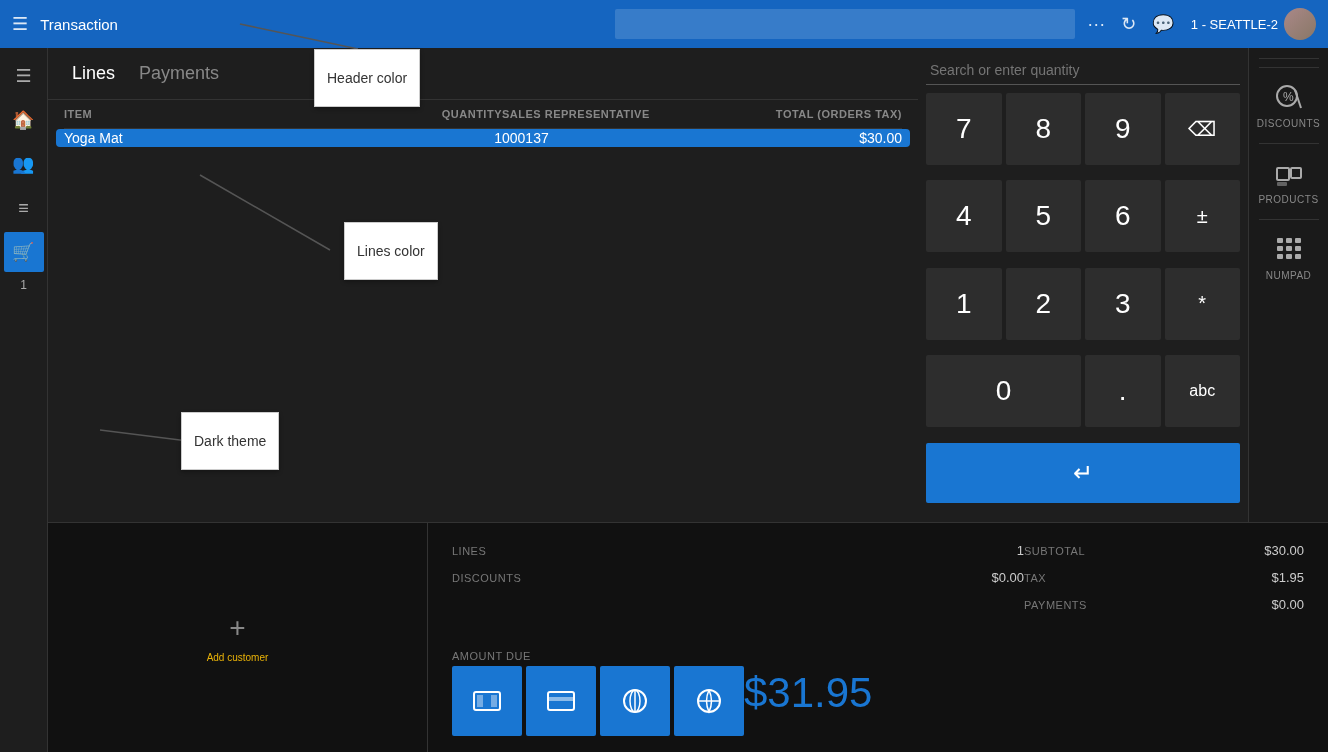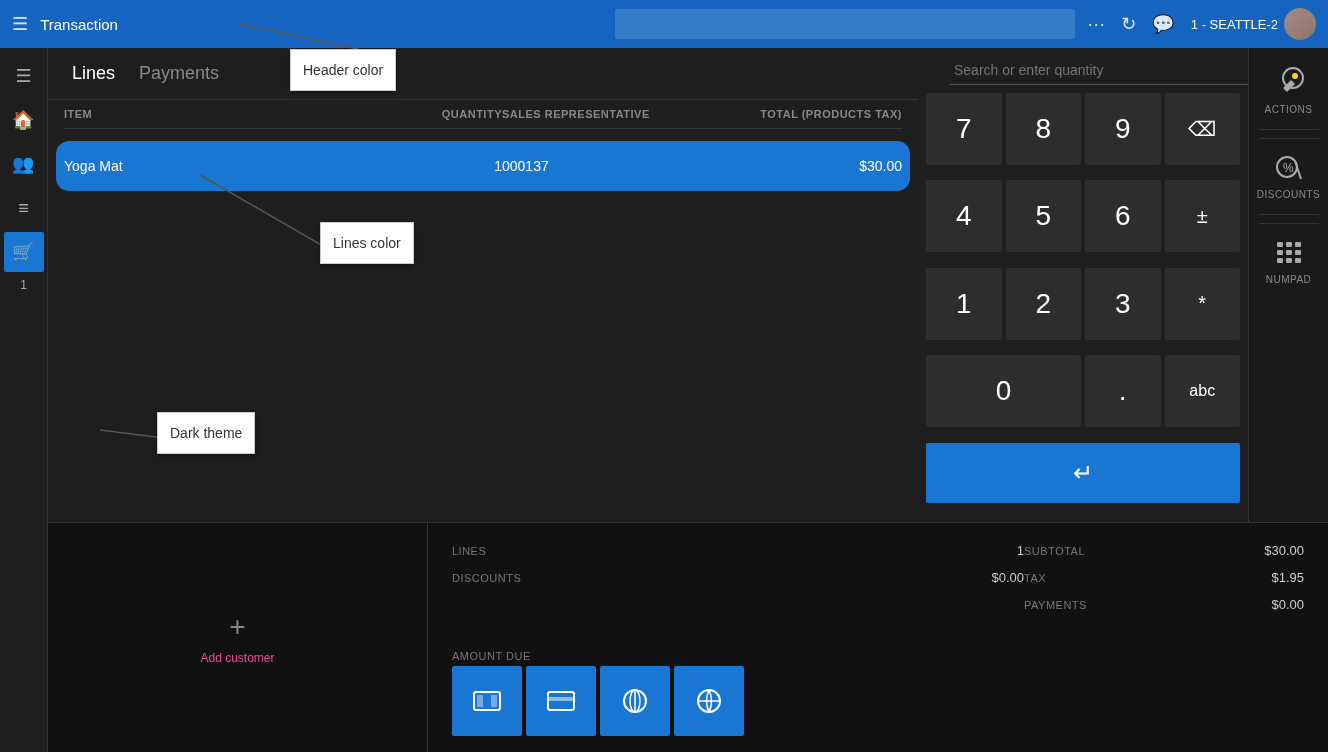--- a/index.html
+++ b/index.html
@@ -110,21 +110,21 @@
       border-bottom: 1px solid #333;
       text-align: right;
     }
     .table-row {
       display: grid;
       grid-template-columns: 1fr 120px 200px 200px;
       padding: 10px 0;
       font-size: 14px;
       cursor: pointer;
     }
-    .table-row.selected { background: #1976d2; border-radius: 13px; padding: 17px 8px; margin: 12px -8px; }
+    .table-row.selected { background: #1976d2; border-radius: 4px; padding: 1px 8px; margin: 0 -8px; }
     .table-cell { display: flex; align-items: center; }
     .table-cell.right { justify-content: flex-end; }
 
     
     .numpad-area {
       width: 330px;
       background: #1e1e1e;
       display: flex;
       flex-direction: column;
       padding: 8px;
@@ -132,21 +132,20 @@
     .numpad-search {
       background: transparent;
       border: none;
       border-bottom: 1px solid #555;
       color: #888;
       font-size: 14px;
       padding: 6px 4px;
       margin-bottom: 8px;
       outline: none;
       width: 100%;
-      margin-left: 24px;
     }
     .numpad-grid {
       display: grid;
       grid-template-columns: repeat(4, 1fr);
       gap: 4px;
       flex: 1;
     }
     .num-btn {
       background: #2d2d2d;
       border: none;
@@ -195,21 +194,21 @@
     .customer-panel {
       width: 380px;
       display: flex;
       flex-direction: column;
       align-items: center;
       justify-content: center;
       gap: 8px;
       border-right: 1px solid #333;
     }
     .add-customer-icon { font-size: 28px; color: #888; }
-    .add-customer-label { font-size: 12px; color: #ec4899; }
+    .add-customer-label { font-size: 10px; color: #eab308; }
 
     .summary-panel {
       flex: 1;
       padding: 16px 24px;
       display: flex;
       flex-direction: column;
       justify-content: space-between;
     }
     .summary-rows { display: flex; flex-direction: column; gap: 4px; }
     .summary-row {
@@ -244,25 +243,26 @@
       justify-content: center;
       cursor: pointer;
     }
 
     
     .annotation {
       position: absolute;
       background: white;
       color: #333;
       border: 1px solid #ccc;
-      padding: 12px 12px;
+      padding: 20px 12px;
       font-size: 14px;
       white-space: nowrap;
       z-index: 100;
       box-shadow: 0 2px 4px rgba(0,0,0,0.3);
+      margin-left: 24px;
     }
     .pos-wrapper { position: relative; }
   </style>
 </head>
 <body>
 
 <div class="pos-wrapper" style="position:relative;">
 
   <div class="top-bar">
     <span class="top-bar-icon">☰</span>
@@ -299,21 +299,21 @@
           <div class="tabs">
             <div class="tab">Lines</div>
             <div class="tab inactive">Payments</div>
           </div>
 
           <div class="table-container">
             <div class="table-header">
               <div class="table-cell">ITEM</div>
               <div class="table-cell right">QUANTITY</div>
               <div class="table-cell">SALES REPRESENTATIVE</div>
-              <div class="table-cell right">TOTAL (PRODUCTS TAX)</div>
+              <div class="table-cell right">TOTAL (ORDERS TAX)</div>
             </div>
             <div class="table-row selected">
               <div class="table-cell">Yoga Mat</div>
               <div class="table-cell right">1</div>
               <div class="table-cell">000137</div>
               <div class="table-cell right">$30.00</div>
             </div>
           </div>
         </div>
 
@@ -333,41 +333,39 @@
             <div class="num-btn">3</div>
             <div class="num-btn" style="font-size:20px;">*</div>
             <div class="num-btn wide">0</div>
             <div class="num-btn">.</div>
             <div class="num-btn" style="font-size:16px;">abc</div>
             <div class="num-btn enter-btn">↵</div>
           </div>
         </div>
 
         <div class="right-panel">
-          <div class="right-panel-item">
-            <div style="position:relative; width:36px; height:36px; display:flex; align-items:center; justify-content:center;">
-              <svg width="32" height="32" viewBox="0 0 32 32">
-                <circle cx="20" cy="12" r="10" fill="none" stroke="#aaa" stroke-width="2"></circle>
-                <polygon points="10,22 18,14 22,18 14,26" fill="#aaa"></polygon>
-                <circle cx="22" cy="10" r="3" fill="#FFD700"></circle>
-              </svg>
-            </div>
-            <span class="right-panel-label">ACTIONS</span>
-          </div>
           <div class="right-panel-divider"></div>
           <div class="right-panel-divider"></div>
           <div class="right-panel-item">
             <svg width="32" height="32" viewBox="0 0 32 32">
               <circle cx="14" cy="14" r="10" fill="none" stroke="#aaa" stroke-width="2"></circle>
               <text x="10" y="19" font-size="12" fill="#aaa" font-family="Arial">%</text>
               <line x1="22" y1="8" x2="28" y2="26" stroke="#aaa" stroke-width="2"></line>
             </svg>
             <span class="right-panel-label">DISCOUNTS</span>
           </div>
           <div class="right-panel-divider"></div>
+          <div class="right-panel-item">
+            <svg width="32" height="32" viewBox="0 0 32 32">
+              <rect x="4" y="10" width="12" height="12" rx="1" fill="none" stroke="#aaa" stroke-width="2"></rect>
+              <rect x="18" y="10" width="10" height="10" rx="1" fill="none" stroke="#aaa" stroke-width="2"></rect>
+              <rect x="4" y="24" width="10" height="4" rx="1" fill="#aaa" opacity="0.5"></rect>
+            </svg>
+            <span class="right-panel-label">PRODUCTS</span>
+          </div>
           <div class="right-panel-divider"></div>
           <div class="right-panel-item">
             <svg width="32" height="32" viewBox="0 0 32 32">
               <rect x="4" y="4" width="6" height="5" rx="1" fill="#aaa"></rect>
               <rect x="13" y="4" width="6" height="5" rx="1" fill="#aaa"></rect>
               <rect x="22" y="4" width="6" height="5" rx="1" fill="#aaa"></rect>
               <rect x="4" y="12" width="6" height="5" rx="1" fill="#aaa"></rect>
               <rect x="13" y="12" width="6" height="5" rx="1" fill="#aaa"></rect>
               <rect x="22" y="12" width="6" height="5" rx="1" fill="#aaa"></rect>
               <rect x="4" y="20" width="6" height="5" rx="1" fill="#aaa"></rect>
@@ -435,20 +433,21 @@
                 </button>
                 <button class="pay-btn">
                   <svg width="30" height="30" viewBox="0 0 30 30">
                       <circle cx="15" cy="15" r="11" fill="none" stroke="#fff" stroke-width="2"></circle>
                       <line x1="4" y1="15" x2="26" y2="15" stroke="#fff" stroke-width="1.5"></line>
                       <path d="M15 4 Q20 15 15 26 Q10 15 15 4" fill="none" stroke="#fff" stroke-width="1.5"></path>
                     </svg>
                 </button>
               </div>
             </div>
+            <span class="amount-due-value">$31.95</span>
           </div>
         </div>
       </div>
 
     </div>
   </div>
 
   <div class="annotation" style="top: 49px; left: 290px;">Header color</div>
 
   <svg style="position:absolute; top:0; left:0; width:1328px; height:752px; pointer-events:none; z-index:98;">

